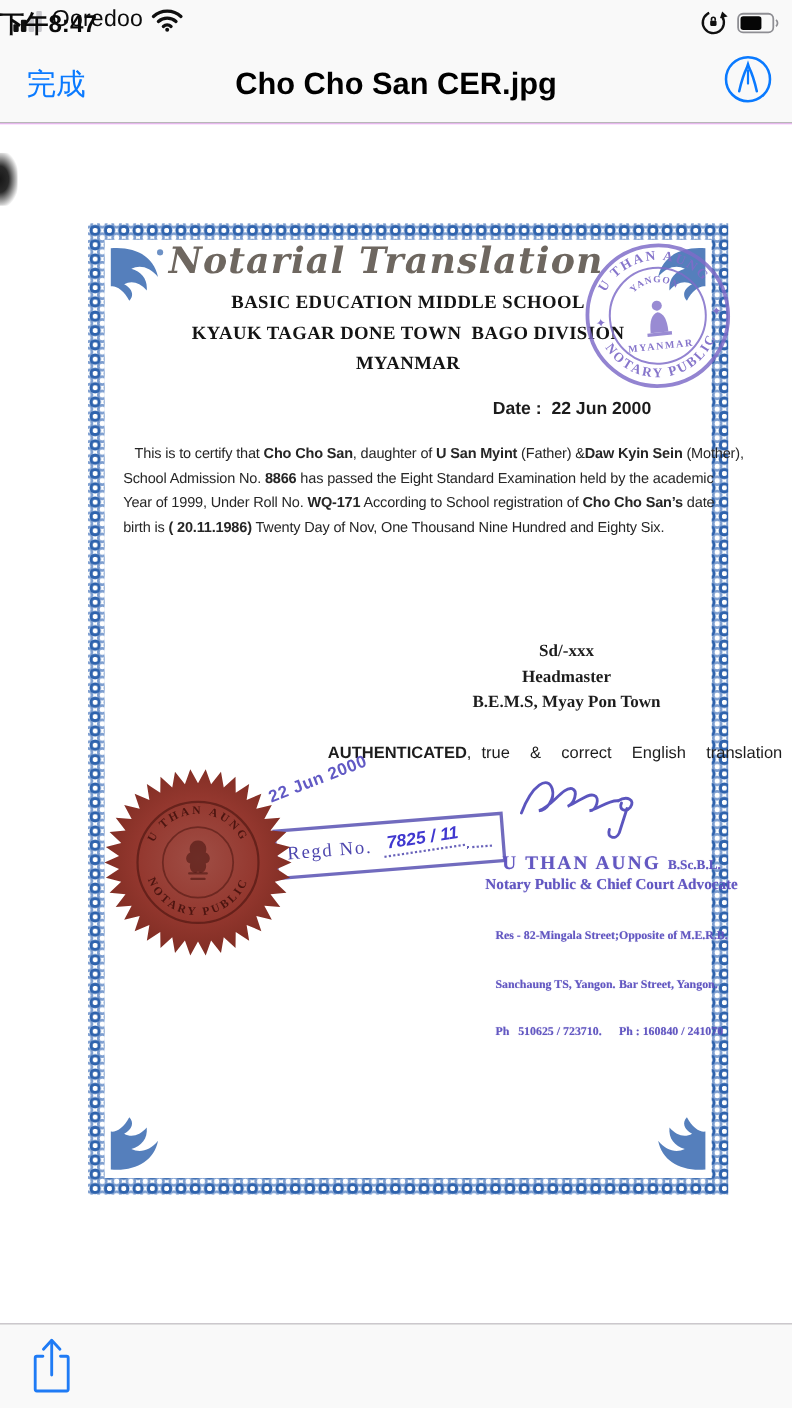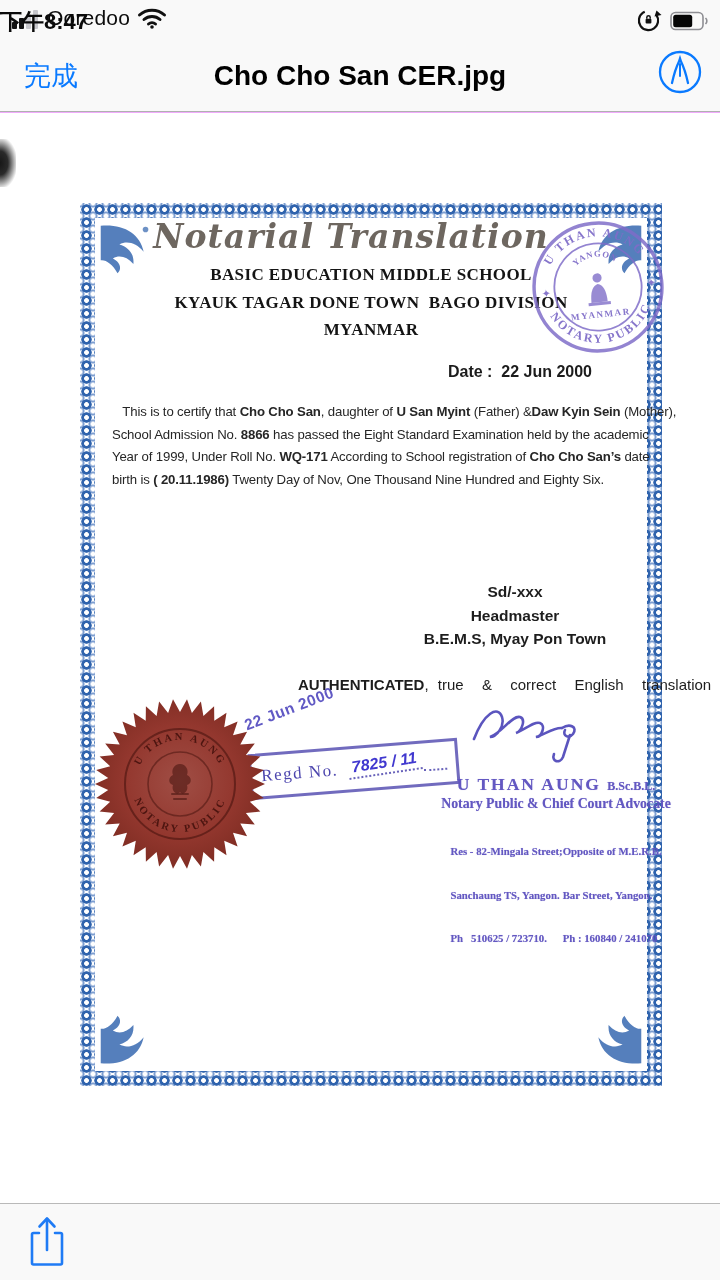--- a/index.html
+++ b/index.html
@@ -49,21 +49,21 @@
   .school .ln{white-space:pre;}
 
   .date-line{position:absolute;right:70px;top:160px;font-size:16px;font-weight:700;color:#1c1c1c;white-space:pre;}
 
   .body-par{position:absolute;left:32px;top:198px;width:462px;font-size:13.2px;letter-spacing:-0.15px;
             line-height:22.5px;color:#262626;}
   .body-par .row{white-space:pre;}
   .b{font-weight:700;}
 
   .sd-block{position:absolute;left:320px;top:377px;width:230px;text-align:center;
-            font-size:15.5px;font-weight:600;color:#1d1d1d;line-height:23.5px;}
+            font-size:15.5px;font-weight:600;color:#1d1d1d;line-height:23.5px;font-family:Liberation Serif, serif;}
 
   .auth-line{position:absolute;left:218px;top:473px;font-size:15px;color:#1d1d1d;word-spacing:5px;white-space:pre;}
 
   .date-stamp{position:absolute;left:162px;top:497px;transform:rotate(-21deg);
               color:#544cc0;font-weight:700;font-size:15.5px;letter-spacing:.6px;white-space:pre;opacity:.92;}
 
   .regd-box{position:absolute;left:169px;top:543px;width:186px;height:40px;border:3px solid rgba(77,70,174,.8);
             transform:rotate(-4.5deg);display:flex;align-items:center;padding:0 9px;box-sizing:content-box;}
   .regd-label{font-family:"Liberation Serif",serif;font-size:17px;color:#4d46ae;letter-spacing:1.5px;white-space:pre;}
   .regd-val{margin-left:10px;border-bottom:2px dotted rgba(77,70,174,.85);padding:0 4px 1px 4px;

